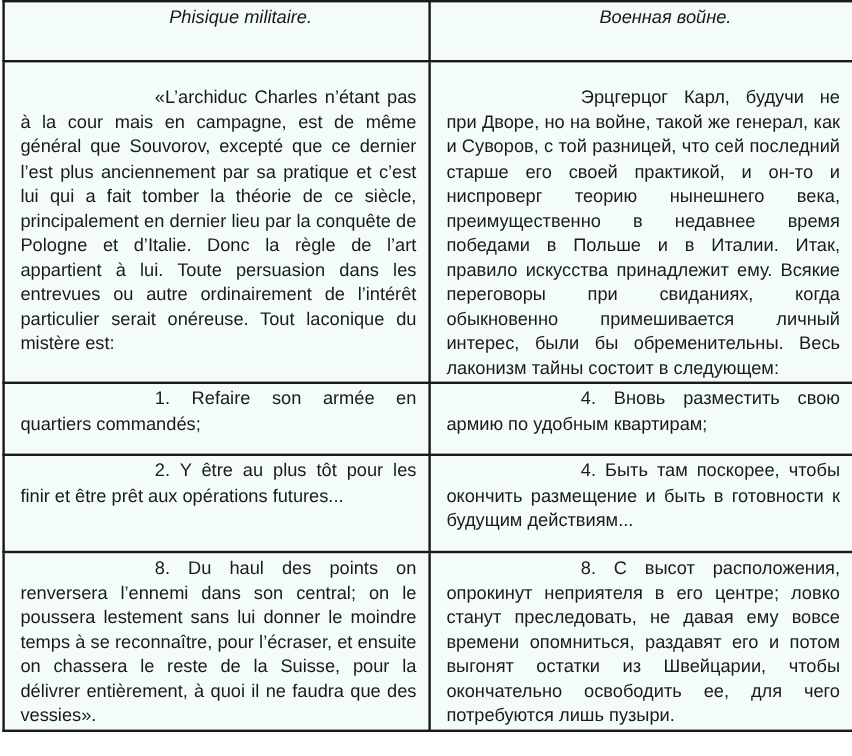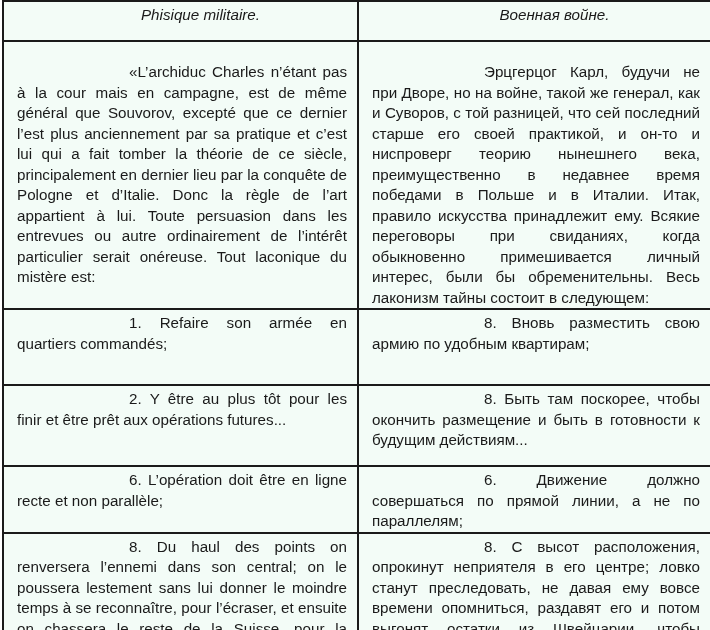--- a/index.html
+++ b/index.html
@@ -23,23 +23,23 @@
       font-weight: normal;
     }
     table.doc th {
       font-style: italic;
       text-align: center;
       padding-top: 3px;
       padding-left: 50px;
     }
     col.c1 { width: 355px; }
     col.c2 { width: 353px; }
-    tr.r-head { height: 40px; }
+    tr.r-head { height: 50px; }
     tr.r1 { height: 240px; }
-    tr.r2 { height: 76px; }
+    tr.r2 { height: 60px; }
     tr.r3 { height: 81px; }
     tr.r4 { height: 60px; }
     tr.r5 { height: 140px; }
     .cell-text { text-indent: 112px; }
     table.doc tr.r1 td { padding-top: 20px; }
     table.doc tr.r2 td, table.doc tr.r3 td, table.doc tr.r4 td, table.doc tr.r5 td { padding-top: 3px; }
   </style>
 </head>
 <body>
 
@@ -59,37 +59,29 @@
         </td>
     <td>
           <div class="cell-text">Эрцгерцог Карл, будучи не при Дворе, но на войне, такой же генерал, как и Суворов, с той разницей, что сей последний старше его своей практикой, и он-то и ниспроверг теорию нынешнего века, преимущественно в недавнее время победами в Польше и в Италии. Итак, правило искусства принадлежит ему. Всякие переговоры при свиданиях, когда обыкновенно примешивается личный интерес, были бы обременительны. Весь лаконизм тайны состоит в следующем:</div>
         </td>
   </tr>
   <tr class="r2">
     <td>
           <div class="cell-text">1. Refaire son armée en quartiers commandés;</div>
         </td>
     <td>
-          <div class="cell-text">8. Вновь разместить свою армию по удобным квартирам;</div>
+          <div class="cell-text">4. Вновь разместить свою армию по удобным квартирам;</div>
         </td>
   </tr>
   <tr class="r3">
     <td>
           <div class="cell-text">2. Y être au plus tôt pour les finir et être prêt aux opérations futures...</div>
         </td>
     <td>
-          <div class="cell-text">8. Быть там поскорее, чтобы окончить размещение и быть в готовности к будущим действиям...</div>
-        </td>
-  </tr>
-  <tr class="r4">
-    <td>
-          <div class="cell-text">6. L’opération doit être en ligne recte et non parallèle;</div>
-        </td>
-    <td>
-          <div class="cell-text">6. Движение должно совершаться по прямой линии, а не по параллелям;</div>
+          <div class="cell-text">4. Быть там поскорее, чтобы окончить размещение и быть в готовности к будущим действиям...</div>
         </td>
   </tr>
   <tr class="r5">
     <td>
           <div class="cell-text">8. Du haul des points on renversera l’ennemi dans son central; on le poussera lestement sans lui donner le moindre temps à se reconnaître, pour l’écraser, et ensuite on chassera le reste de la Suisse, pour la délivrer entièrement, à quoi il ne faudra que des vessies».</div>
         </td>
     <td>
           <div class="cell-text">8. С высот расположения, опрокинут неприятеля в его центре; ловко станут преследовать, не давая ему вовсе времени опомниться, раздавят его и потом выгонят остатки из Швейцарии, чтобы окончательно освободить ее, для чего потребуются лишь пузыри.</div>
         </td>
   </tr>

